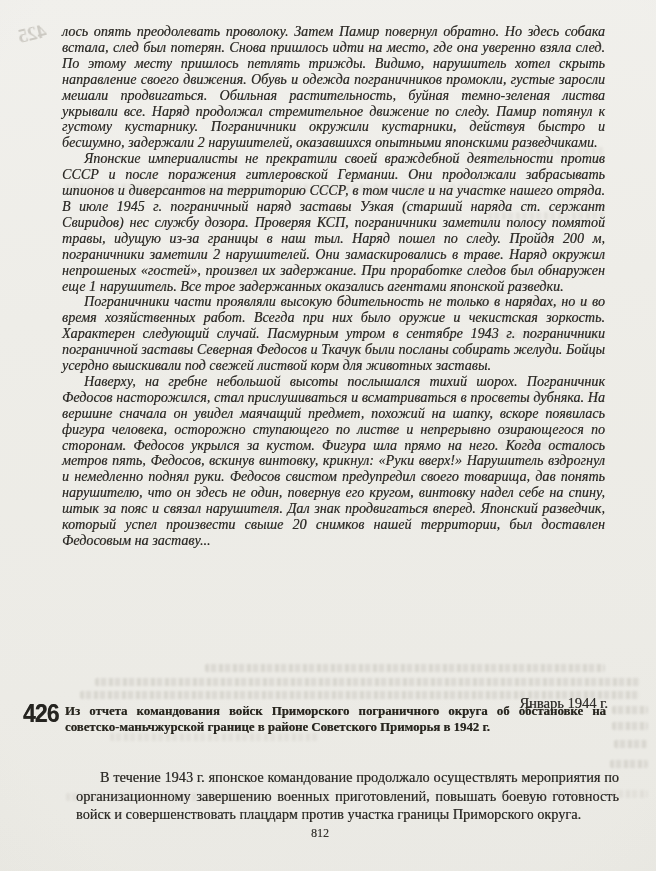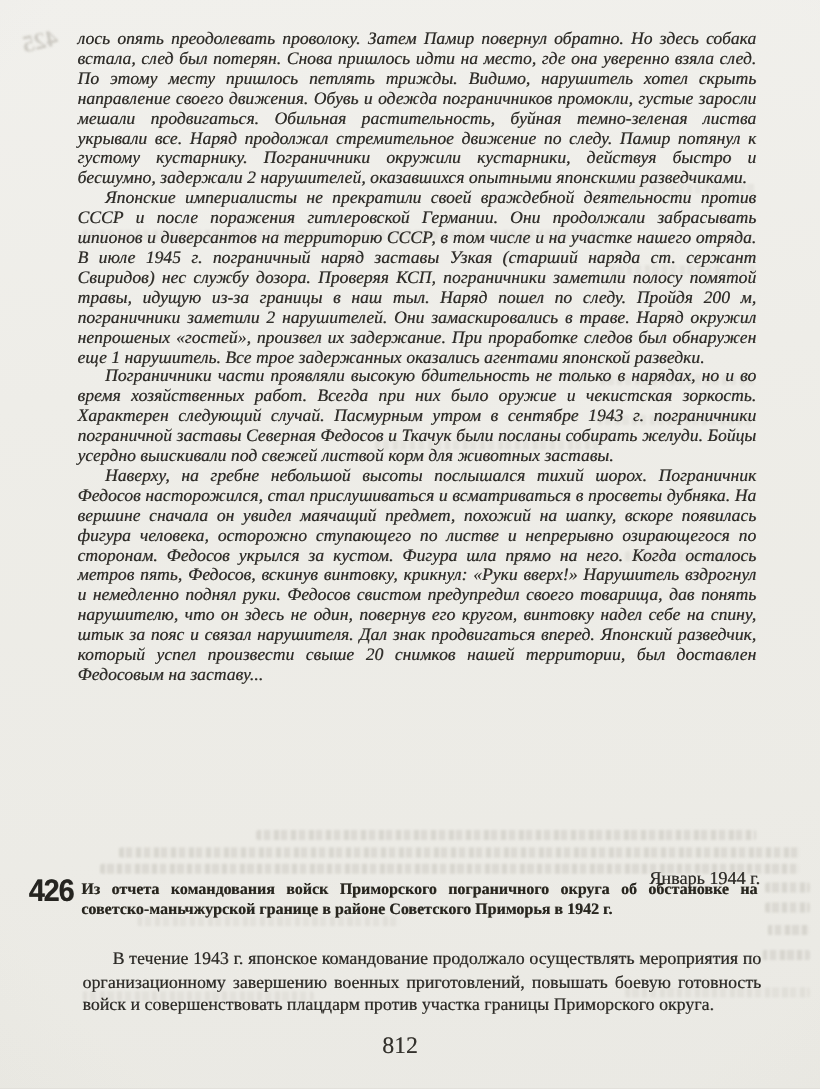--- a/index.html
+++ b/index.html
@@ -33,27 +33,27 @@
     font-size:12.8px;line-height:16px;color:#28261f;
     text-shadow:0.3px 0 0 rgba(40,38,31,0.6);
   }
   .doc-date{
     position:absolute;left:62px;top:695px;width:546px;z-index:2;
     margin:0;text-align:right;font-size:14.5px;line-height:16px;
     color:#2d2b27;text-shadow:0.35px 0 0 rgba(45,43,39,0.6);
   }
   .doc-text{
     position:absolute;left:62px;top:754px;width:543px;z-index:2;
-    margin:4px;text-align:justify;text-indent:24px;
+    margin:14px;text-align:justify;text-indent:24px;
     font-size:14.2px;line-height:18.6px;letter-spacing:0.05px;
     color:#2d2b27;text-shadow:0.35px 0 0 rgba(45,43,39,0.6);
   }
   .page-number{
     position:absolute;left:62px;top:826px;width:516px;z-index:2;
-    text-align:center;font-size:19px;color:#33312c;
+    text-align:center;font-size:12px;color:#33312c;
     text-shadow:0.3px 0 0 rgba(51,49,44,0.5);
   }
   .ghost-pagenum{
     position:absolute;left:18px;top:23px;z-index:1;
     font-weight:700;font-size:19px;color:rgba(118,112,98,0.30);
     transform:scaleX(-1) rotate(13deg);filter:blur(0.7px);
   }
   .ghost{ 
     position:absolute;height:8px;z-index:1;border-radius:2px;
     background:repeating-linear-gradient(90deg,

